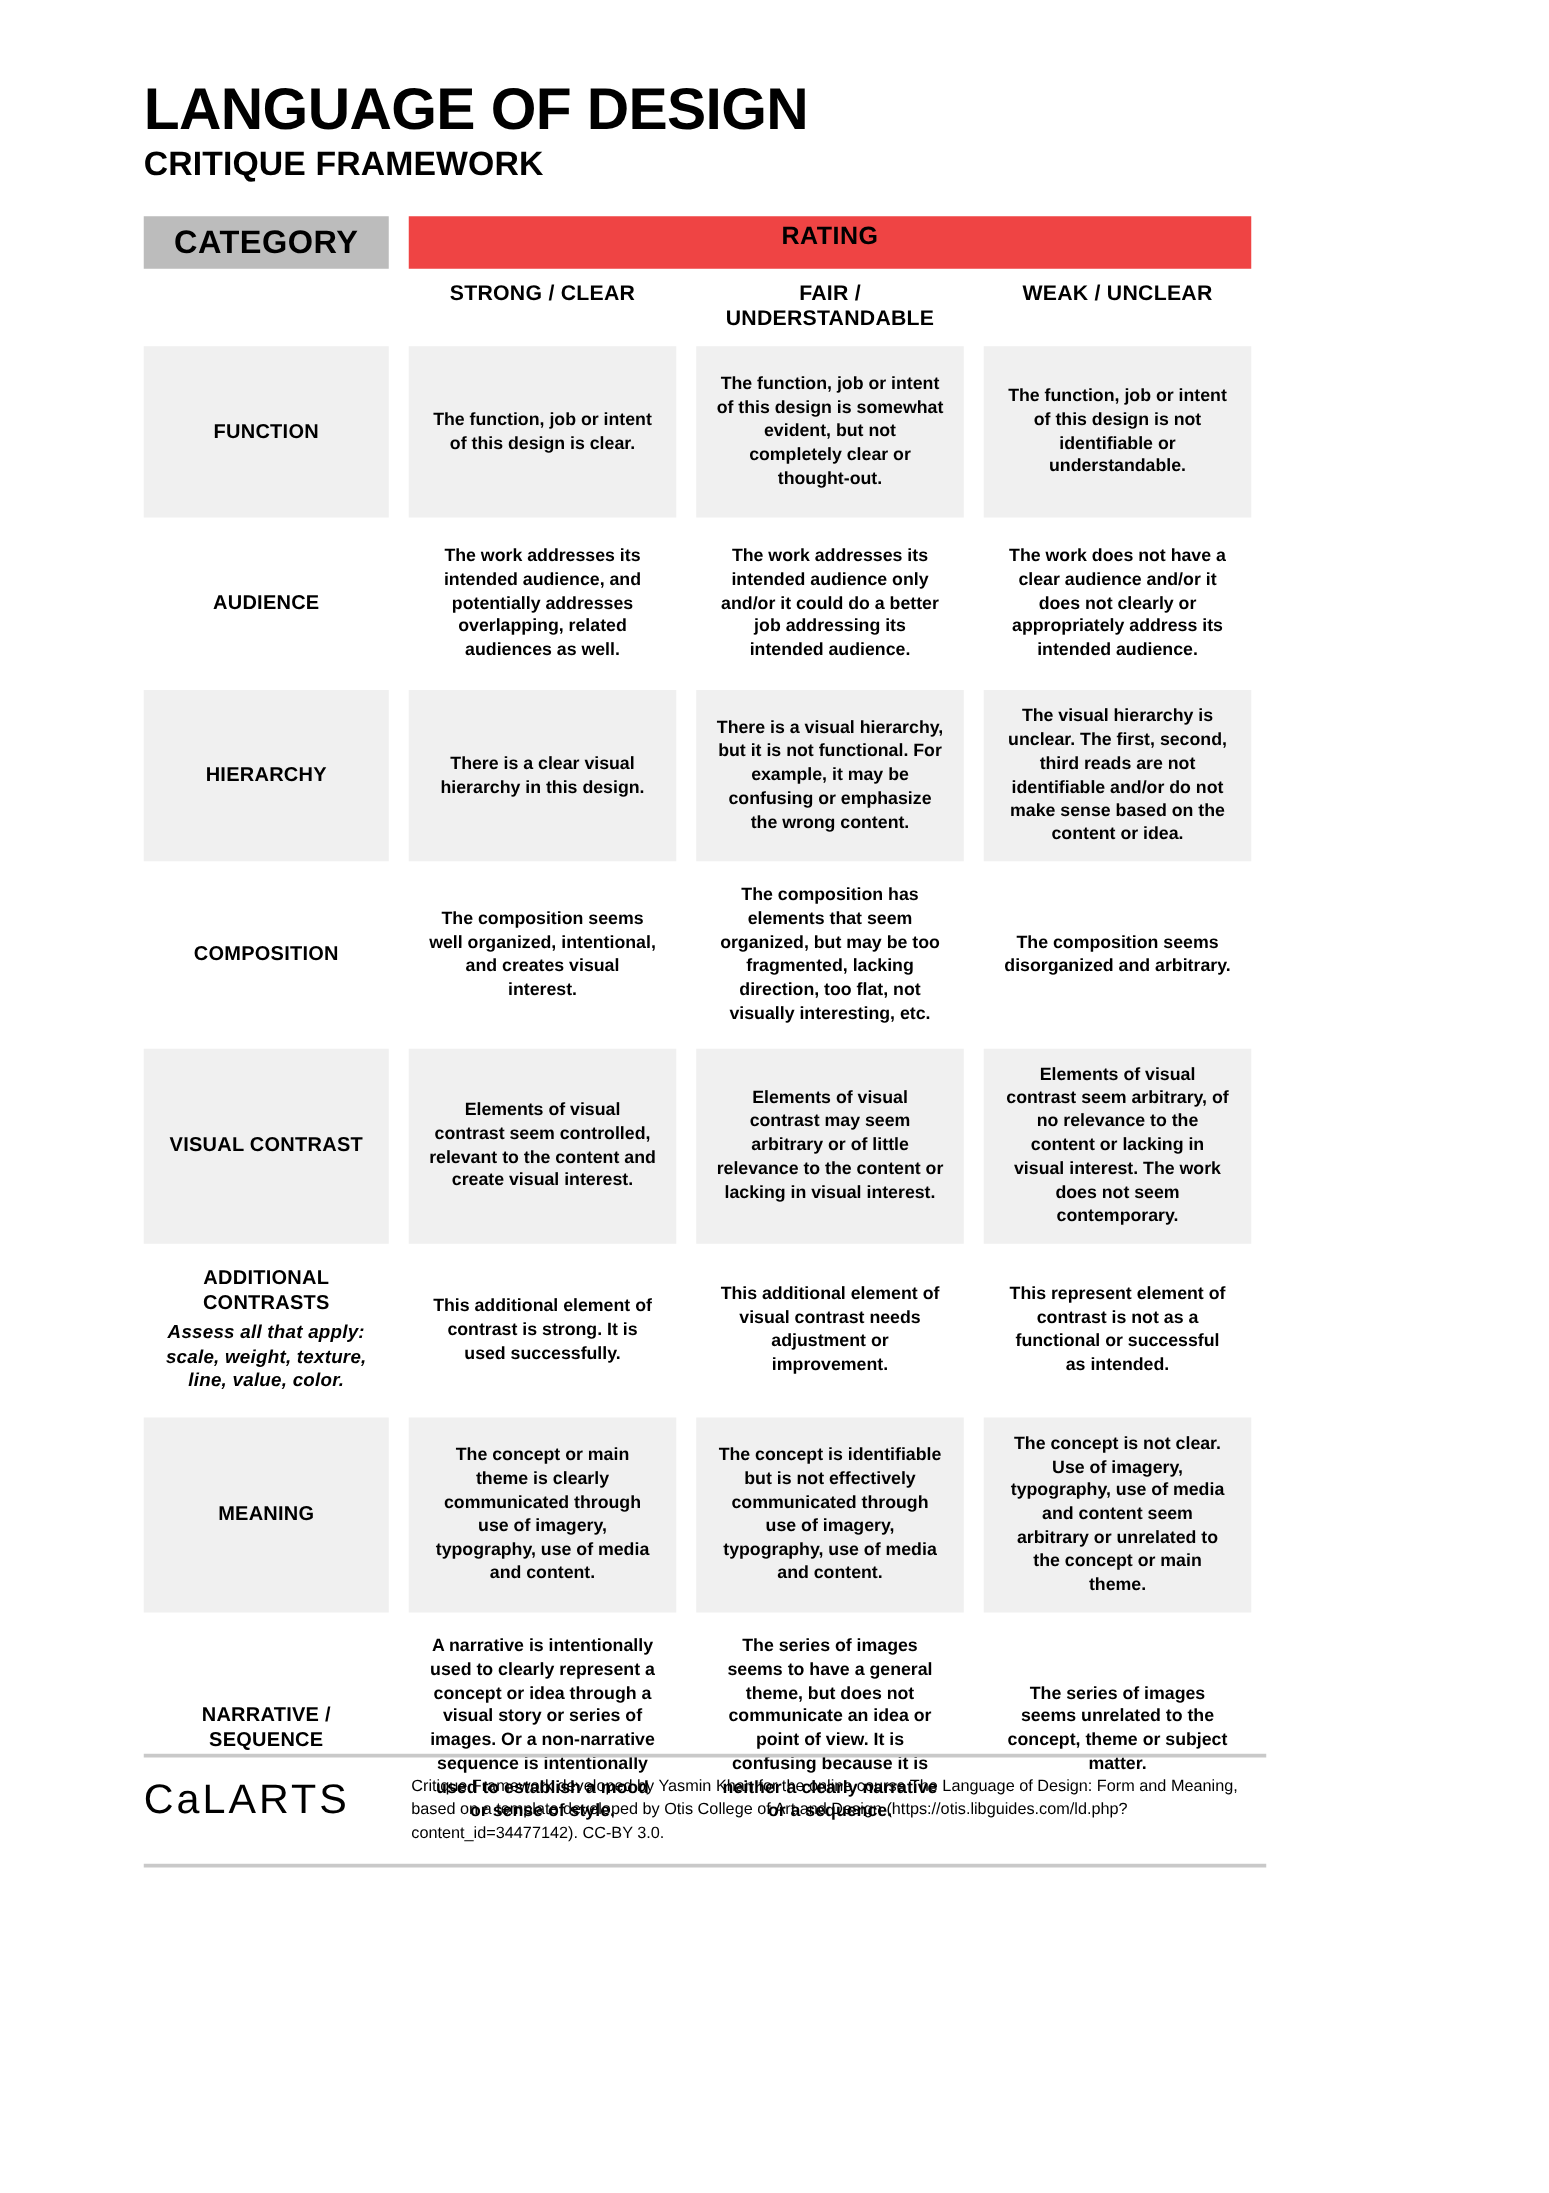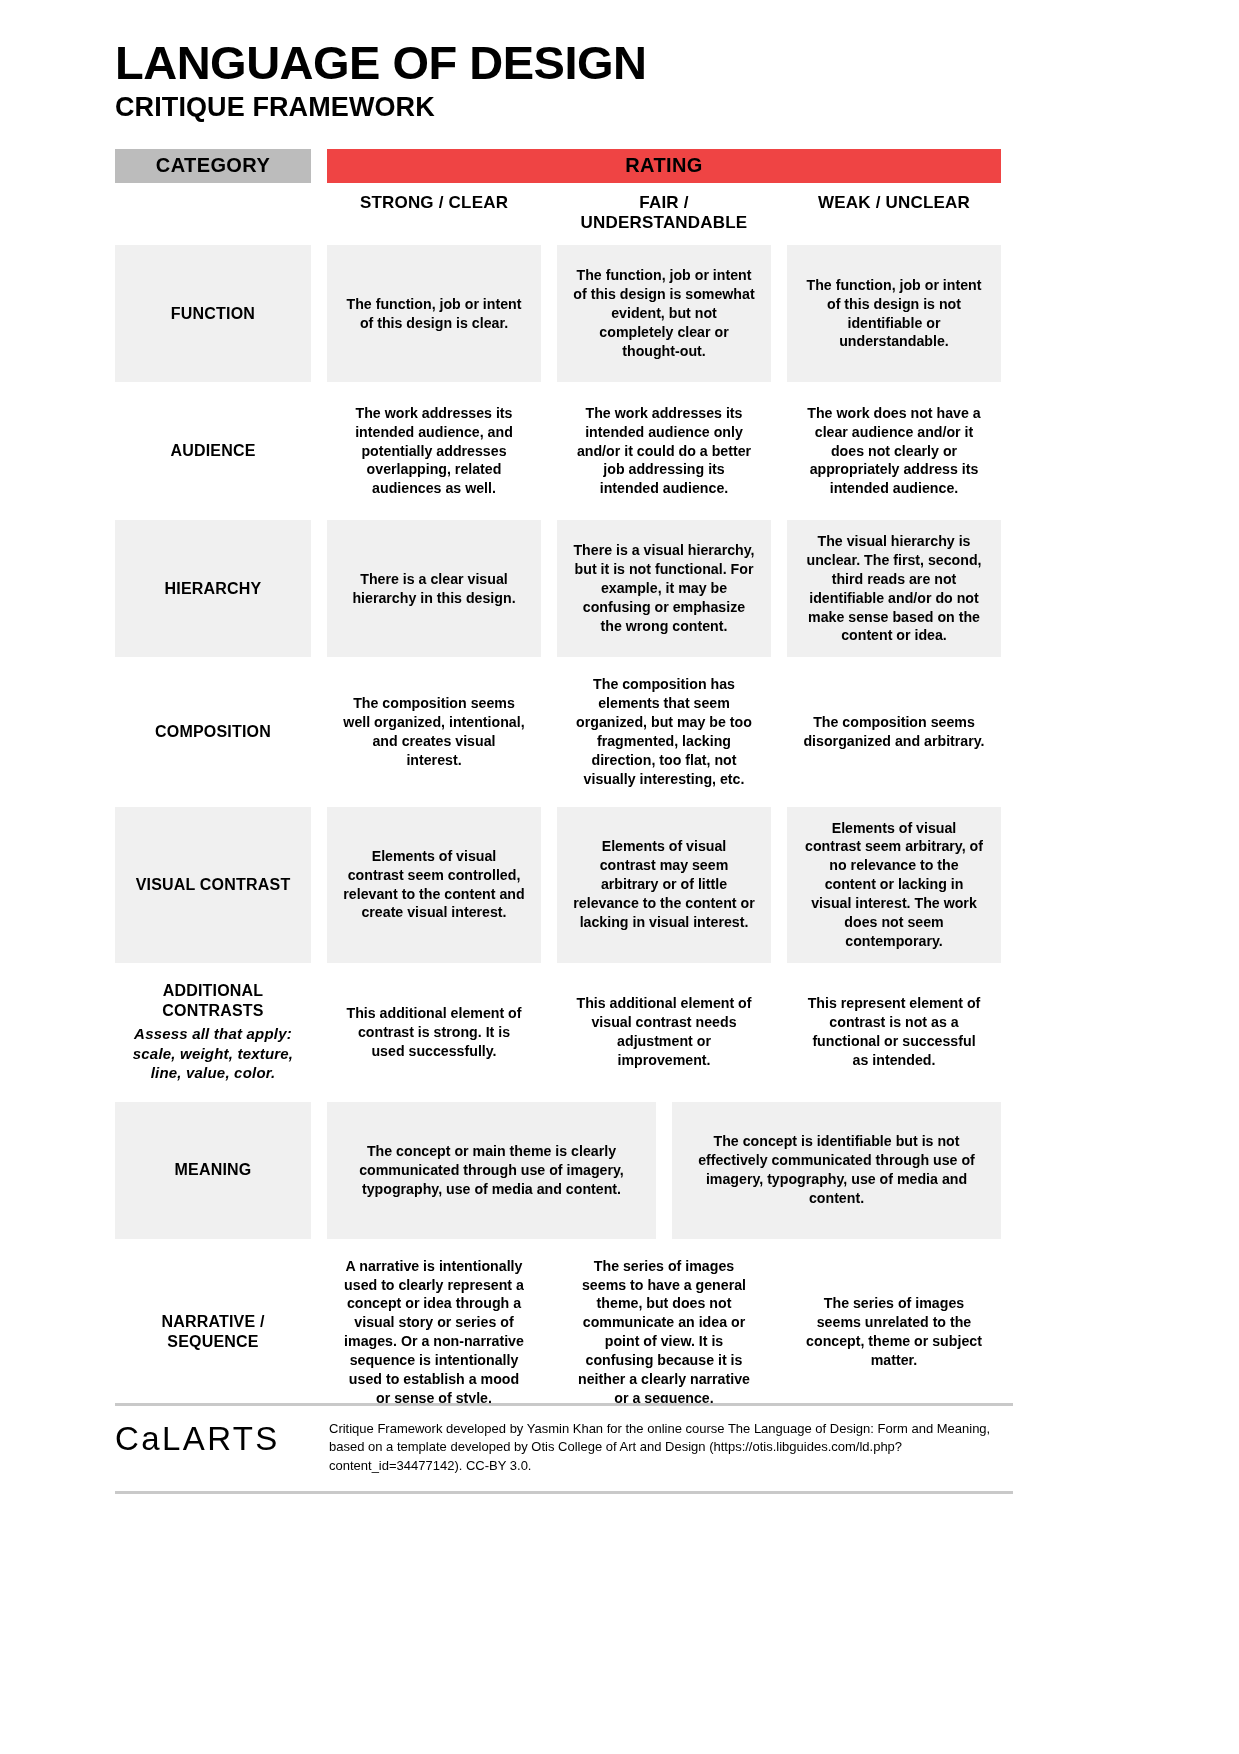--- a/index.html
+++ b/index.html
@@ -11,21 +11,21 @@
   body {
     width: 1239px;
     height: 1754px;
     font-family: "Liberation Sans", sans-serif;
     color: #000000;
     -webkit-font-smoothing: antialiased;
   }
   .page {
     width: 1116px;
     height: 1754px;
-    padding: 38px 115px 0 115px;
+    padding: 62px 115px 0 115px;
     position: relative;
   }
 
   
   .title {
     font-size: 47px;
     font-weight: bold;
     letter-spacing: -0.5px;
     line-height: 1.05;
     margin: 0 0 6px 0;
@@ -41,21 +41,21 @@
   
   .header-band {
     display: flex;
     gap: 16px;
     margin-bottom: 4px;
   }
   .band-category {
     width: 196px;
     background: #bcbcbc;
     text-align: center;
-    font-size: 20px;
+    font-size: 26px;
     font-weight: bold;
     letter-spacing: 0.4px;
     padding: 5px 0 6px 0;
   }
   .band-rating {
     flex: 1;
     background: #ef4444;
     text-align: center;
     font-size: 20px;
     font-weight: bold;
@@ -253,20 +253,21 @@
     <div class="rate-cell">This additional element of visual contrast needs adjustment or improvement.</div>
     <div class="rate-cell">This represent element of contrast is not as a functional or successful as intended.</div>
   </div>
 
   <div class="row shaded r-meaning">
     <div class="cat-cell">
       <span class="cat-main">MEANING</span>
     </div>
     <div class="rate-cell">The concept or main theme is clearly communicated through use of imagery, typography, use of media and content.</div>
     <div class="rate-cell">The concept is identifiable but is not effectively communicated through use of imagery, typography, use of media and content.</div>
+    <div class="rate-cell">The concept is not clear. Use of imagery, typography, use of media and content seem arbitrary or unrelated to the concept or main theme.</div>
   </div>
 
   <div class="row plain r-narrative">
     <div class="cat-cell">
       <span class="cat-main">NARRATIVE / SEQUENCE</span>
     </div>
     <div class="rate-cell">A narrative is intentionally used to clearly represent a concept or idea through a visual story or series of images. Or a non-narrative sequence is intentionally used to establish a mood or sense of style.</div>
     <div class="rate-cell">The series of images seems to have a general theme, but does not communicate an idea or point of view. It is confusing because it is neither a clearly narrative or a sequence.</div>
     <div class="rate-cell">The series of images seems unrelated to the concept, theme or subject matter.</div>
   </div>

